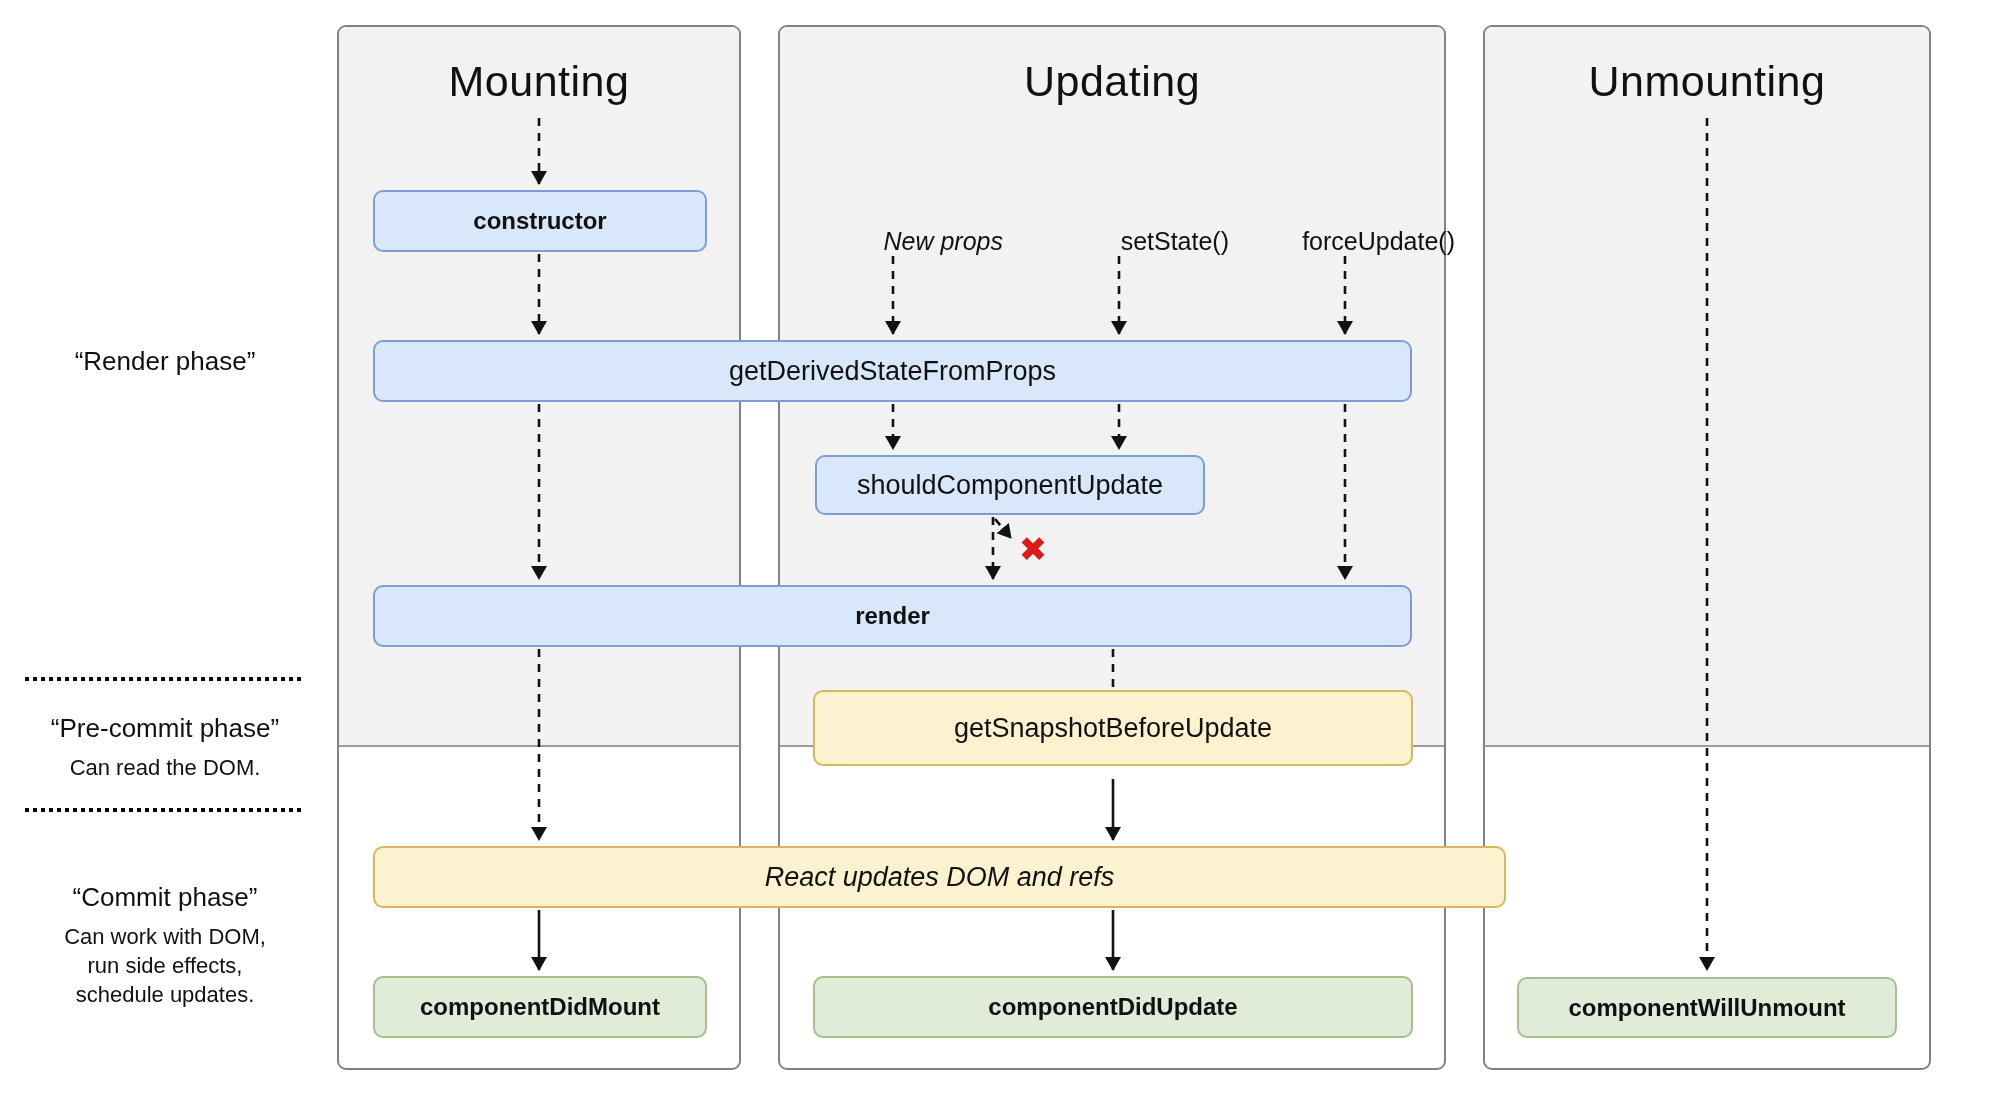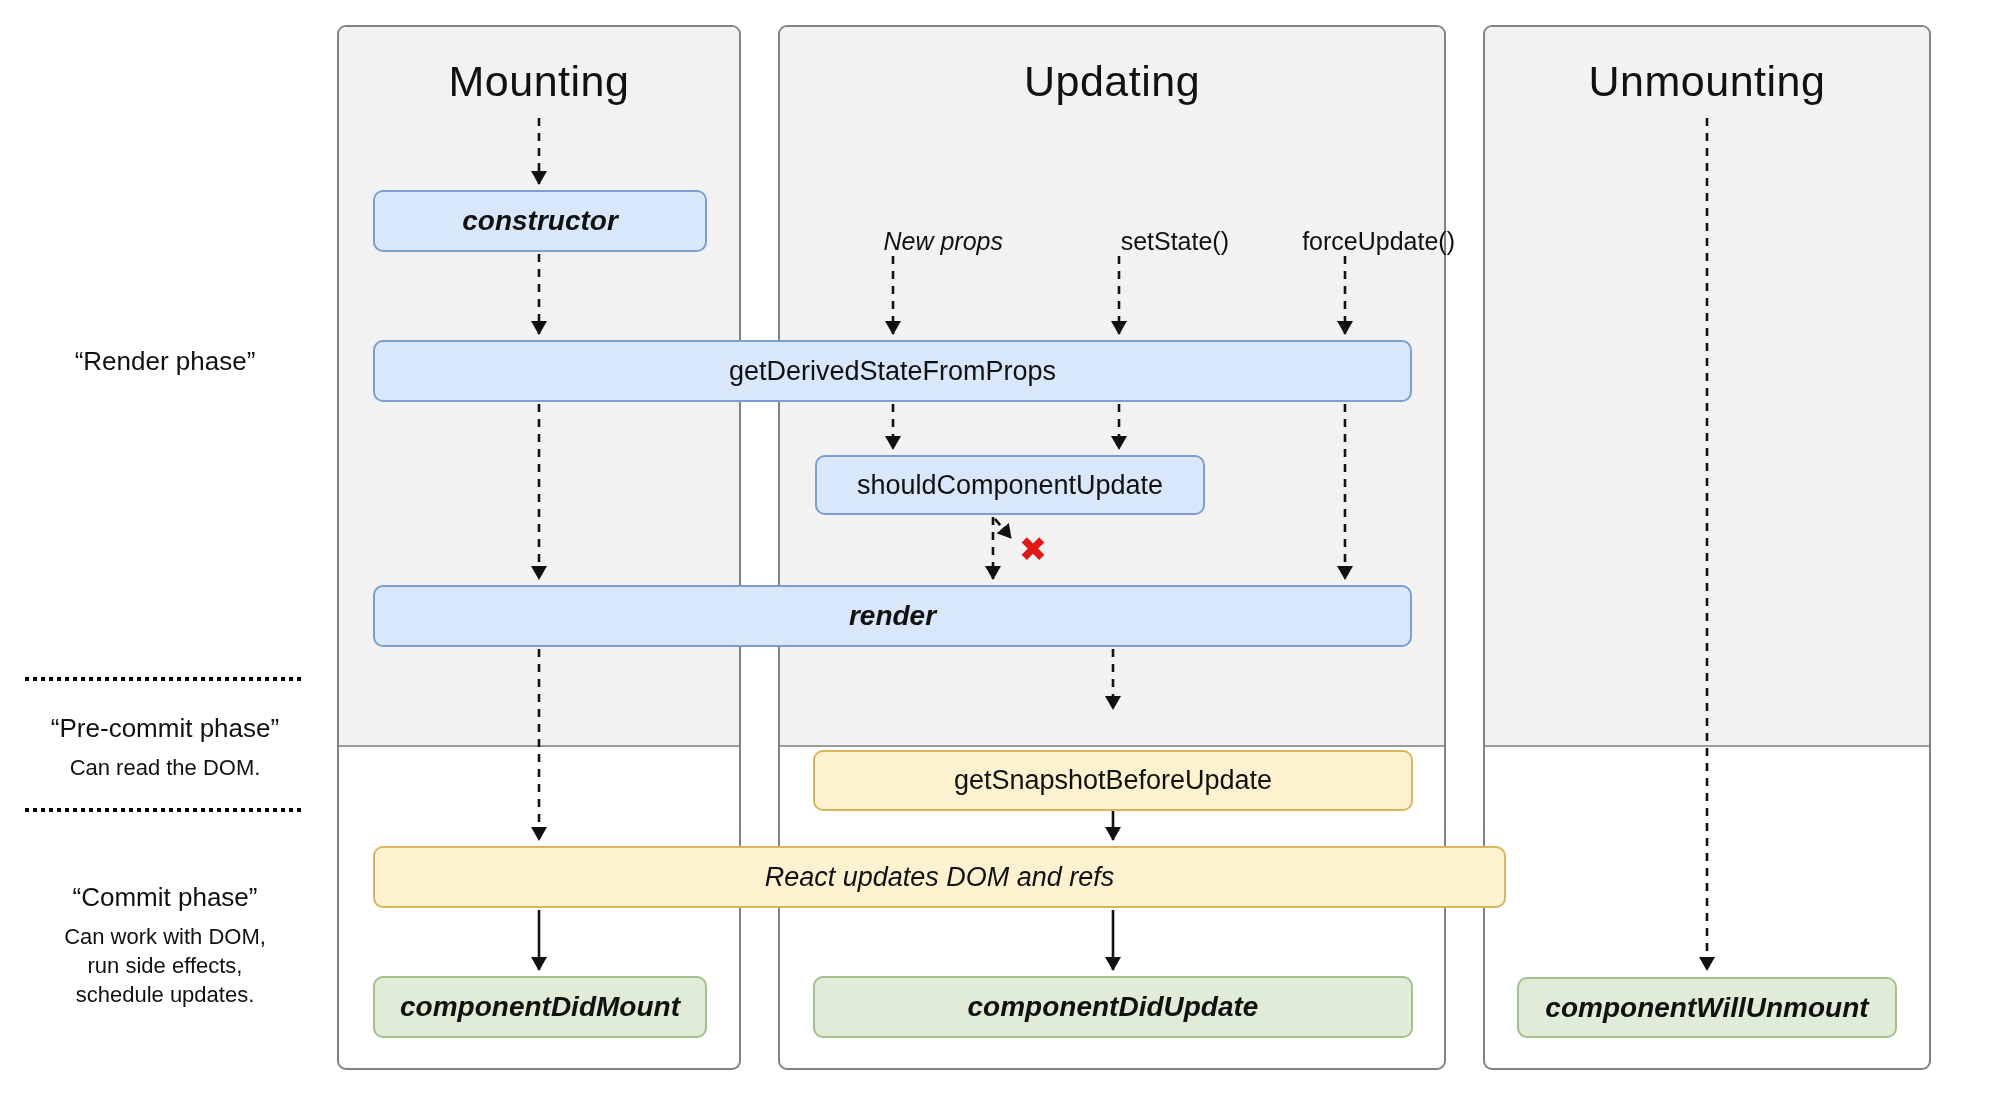--- a/index.html
+++ b/index.html
@@ -50,28 +50,28 @@
 
   
   .box{
     position:absolute; z-index:6; box-sizing:border-box; border-radius:10px;
     border:2px solid; display:flex; align-items:center; justify-content:center;
     font-size:27px;
   }
   .box.blue{background:var(--blue-fill); border-color:var(--blue-border);}
   .box.yellow{background:var(--yellow-fill); border-color:var(--yellow-border);}
   .box.green{background:var(--green-fill); border-color:var(--green-border);}
-  .box.bold{font-weight:700; font-size:28px;font-style:italic;}
+  .box.bold{font-weight:700; font-size:24px;}
   .box.italic{font-style:italic;}
 
   .b-constructor{left:373px; top:190px; width:334px; height:62px;}
   .b-getderived{left:373px; top:340px; width:1039px; height:62px;}
   .b-shouldupdate{left:815px; top:455px; width:390px; height:60px;}
   .b-render{left:373px; top:585px; width:1039px; height:62px;}
-  .b-getsnapshot{left:813px; top:750px; width:600px; height:61px;}
+  .b-getsnapshot{left:813px; top:690px; width:600px; height:76px;}
   .b-reactupdates{left:373px; top:846px; width:1133px; height:62px;}
   .b-didmount{left:373px; top:976px; width:334px; height:62px;}
   .b-didupdate{left:813px; top:976px; width:600px; height:62px;}
   .b-willunmount{left:1517px; top:977px; width:380px; height:61px;}
 
   
   .note{position:absolute; left:20px; width:290px; text-align:center; z-index:2;}
   .note-title{font-size:26px; line-height:34px; font-weight:500;}
   .note-body{font-size:22px; line-height:29px; margin-top:8px; white-space:pre-line;}
   .note-render{top:344px;}

